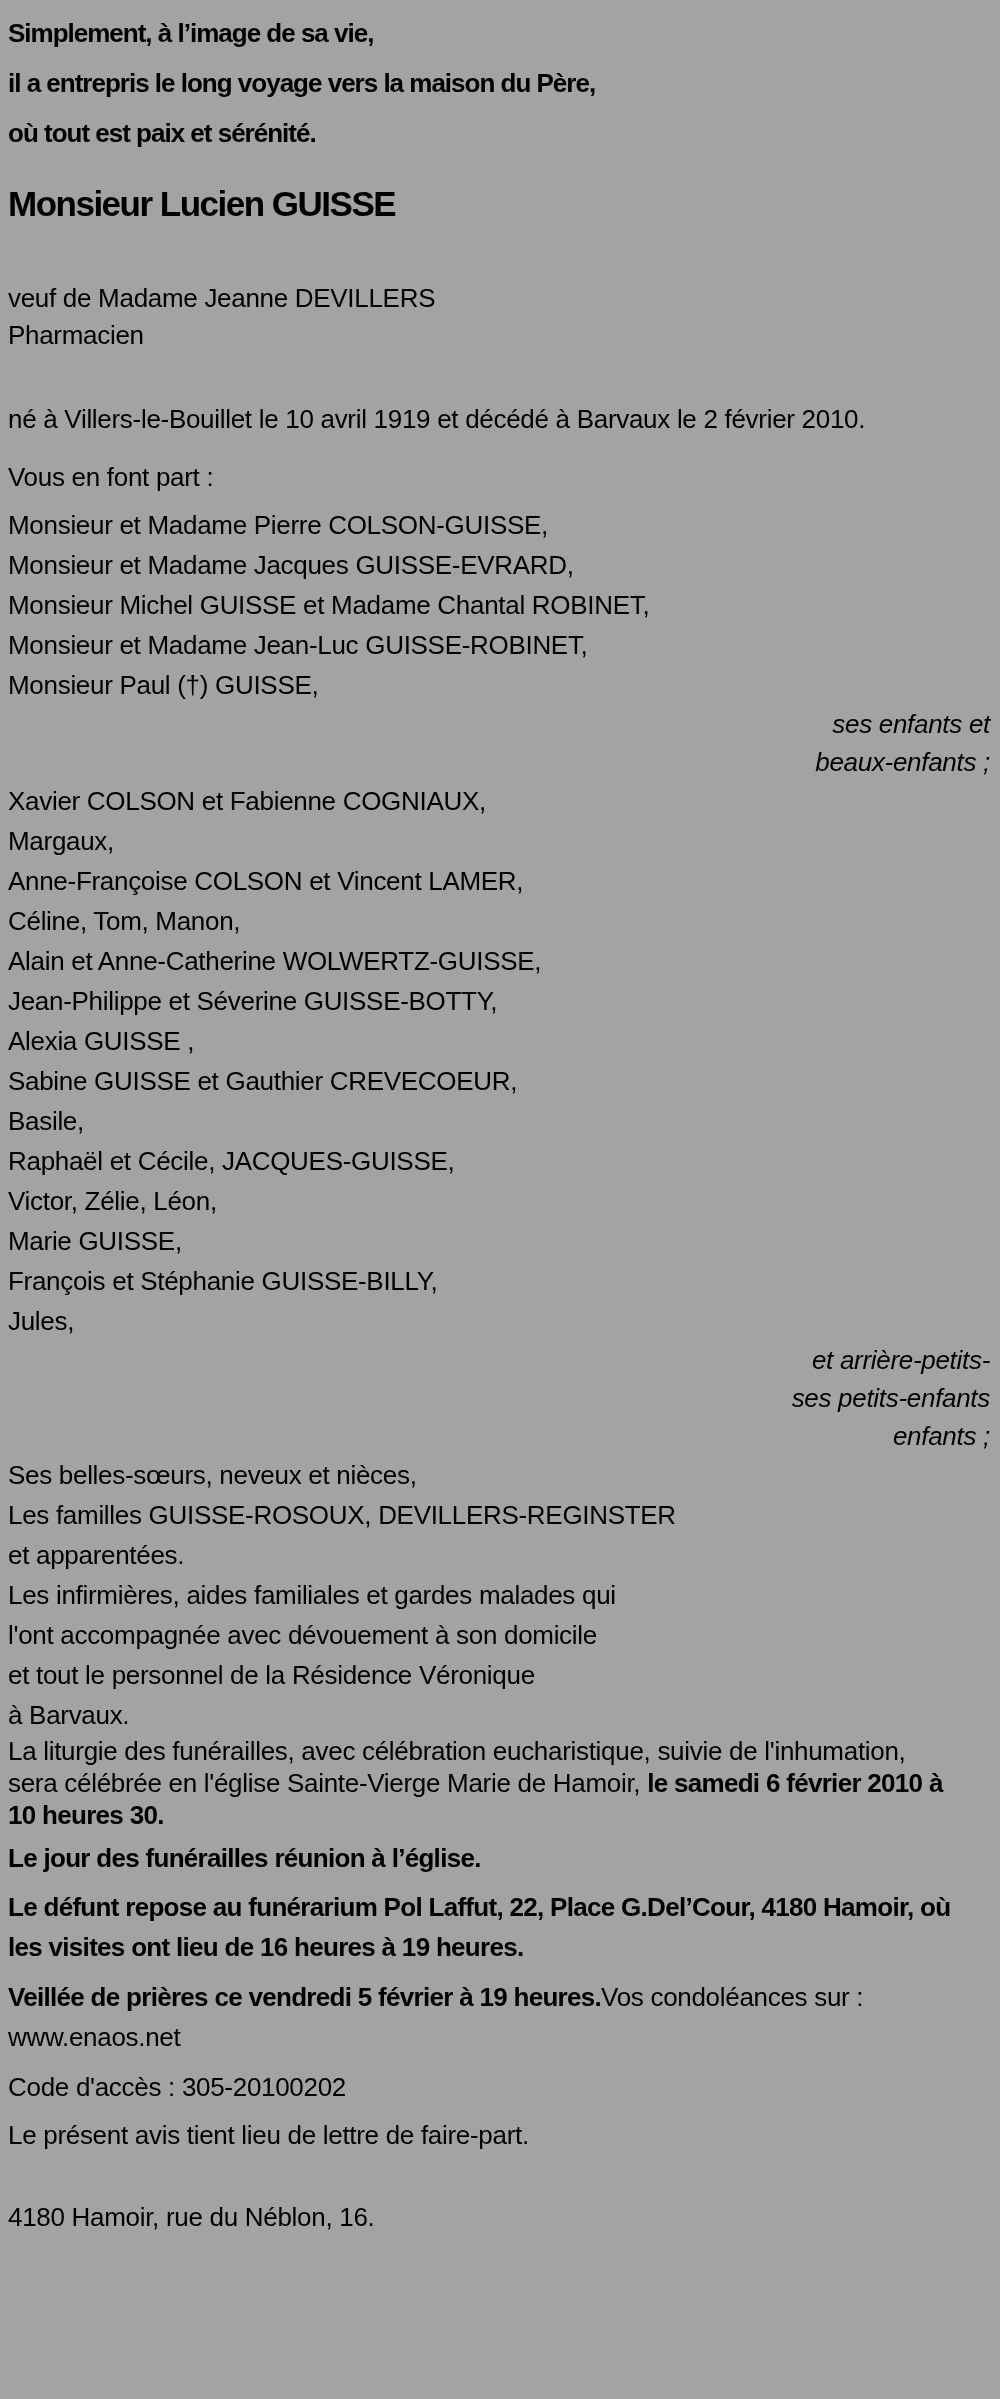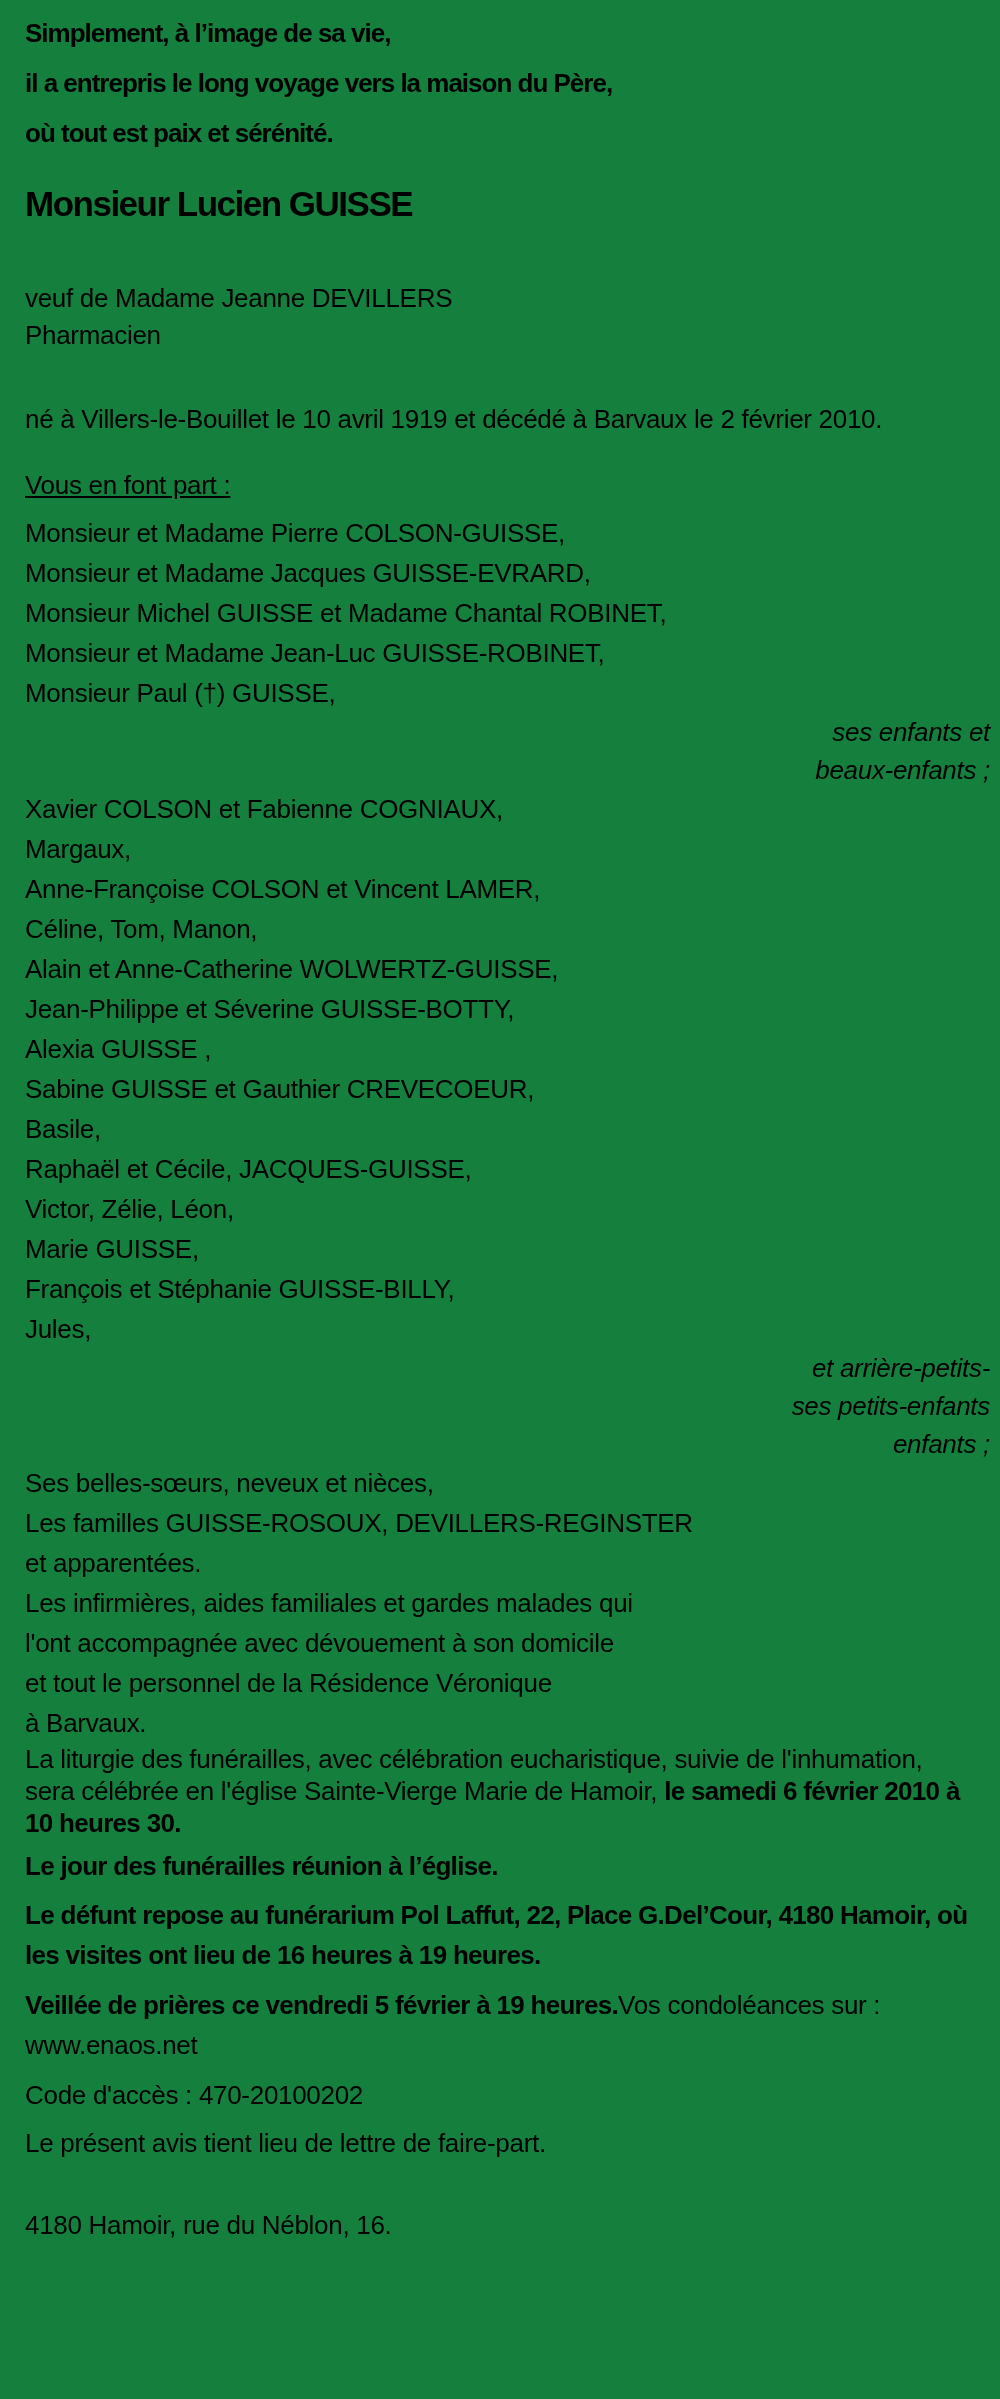--- a/index.html
+++ b/index.html
@@ -2,22 +2,22 @@
 <html lang="fr"><head>
 <meta charset="utf-8">
 <title>Avis de décès</title>
 <style>
   html, body { margin:0; padding:0; background:#ffffff; }
   .page {
     position: relative;
     width: 1000px;
     height: 2399px;
     box-sizing: border-box;
-    padding: 8px 10px 7px 25px;
-    background: #15803d;
+    padding: 8px 10px 7px 8px;
+    background: #a3a3a3;
     color: #000000;
     font-family: "Liberation Sans", sans-serif;
     overflow: hidden;
   }
   p, div { margin:0; }
 
   .epigraph p {
     font-weight: 700;
     font-size: 26px;
     line-height: 50px;
@@ -27,21 +27,21 @@
     margin: 28px 0 0 0;
     font-size: 35px;
     line-height: 36px;
     font-weight: 700;
     letter-spacing: -1.5px;
   }
   .body-text { font-size: 26px; letter-spacing: -0.3px; }
 
   .sub { margin-top: 58px; line-height: 37px; }
   .life { margin-top: 44px; line-height: 43px; max-width: 910px; }
-  .intro { margin-top: 24px; line-height: 40px; text-decoration: underline; }
+  .intro { margin-top: 16px; line-height: 40px; }
 
   .names { margin-top: 8px; line-height: 40px; }
   .names-cont { margin-top: 0; line-height: 40px; }
 
   .caption {
     font-style: italic;
     text-align: right;
     font-size: 26px;
     line-height: 38px;
     letter-spacing: -0.3px;
@@ -128,19 +128,19 @@
   </section>
 
   <p class="liturgy body-text"><span>La liturgie des funérailles, avec célébration eucharistique, suivie de l'inhumation, sera célébrée en l'église Sainte-Vierge Marie de Hamoir, </span><span class="bold-seg">le samedi 6 février 2010 à 10 heures 30.</span></p>
 
   <p class="reunion body-text">Le jour des funérailles réunion à l’église.</p>
 
   <p class="repose body-text">Le défunt repose au funérarium Pol Laffut, 22, Place G.Del’Cour, 4180 Hamoir, où les visites ont lieu de 16 heures à 19 heures.</p>
 
   <p class="vigil body-text"><span class="bold-seg">Veillée de prières ce vendredi 5 février à 19 heures.</span><span>Vos condoléances sur : www.enaos.net</span></p>
 
-  <p class="code body-text">Code d'accès : 470-20100202</p>
+  <p class="code body-text">Code d'accès : 305-20100202</p>
 
   <p class="notice body-text">Le présent avis tient lieu de lettre de faire-part.</p>
 
   <p class="address body-text">4180 Hamoir, rue du Néblon, 16.</p>
 
 </div>
 
 </body></html>

